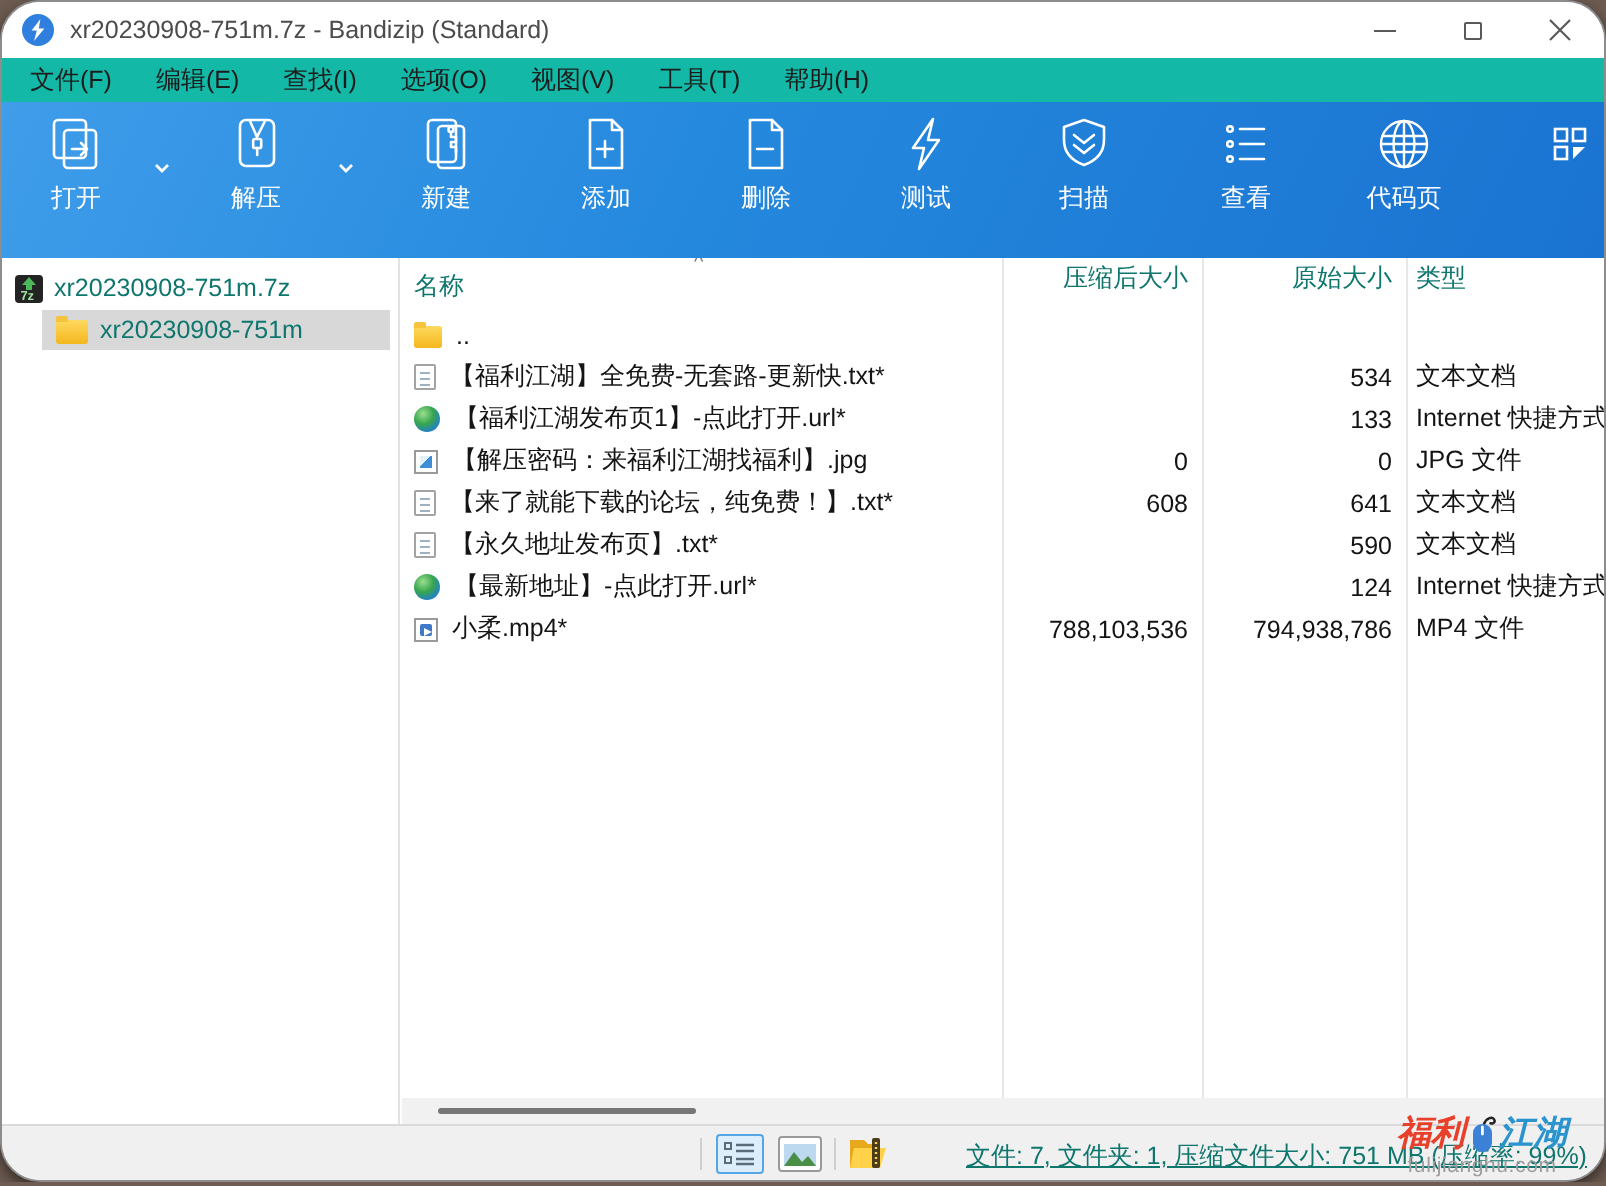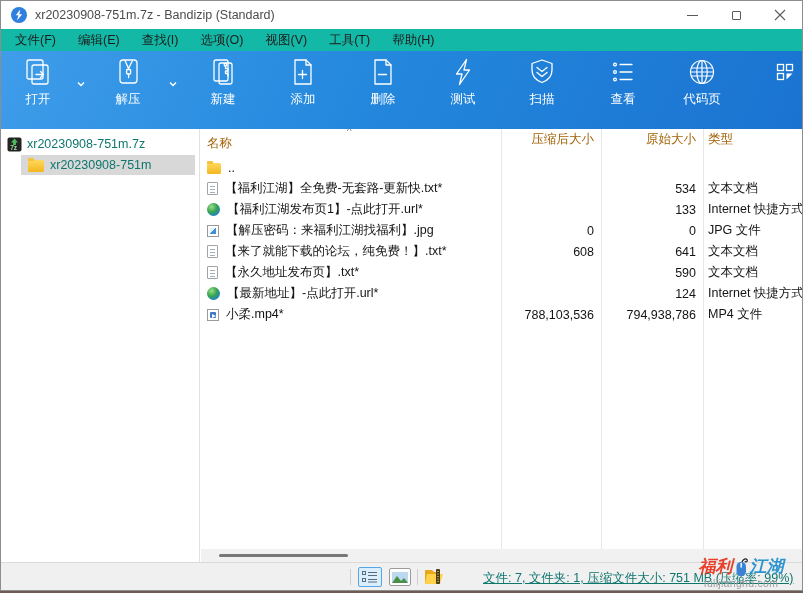--- a/index.html
+++ b/index.html
@@ -1,17 +1,17 @@
 <!DOCTYPE html>
 <html><head>
 <meta charset="utf-8">
 <style>
   html,body{margin:0;padding:0;background:#6e5c52;font-family:"Liberation Sans","DejaVu Sans",sans-serif;}
   *{box-sizing:border-box;}
-  #window{position:relative;width:803px;height:591px;background:#fff;border-radius:0;overflow:hidden;
+  #window{position:relative;width:803px;height:591px;background:#fff;border-radius:20px;overflow:hidden;
           box-shadow:0 3px 8px rgba(0,0,0,.55);border:1px solid #8d8d8d;}
   
   .titlebar{position:absolute;left:0;top:0;right:0;height:28px;background:#fff;}
   .app-logo{position:absolute;left:10px;top:6px;width:16px;height:16px;}
   .title-text{position:absolute;left:34px;top:7px;font-size:12.5px;color:#4c4c4c;white-space:nowrap;}
   .winbtn{position:absolute;top:0;width:44px;height:28px;display:flex;align-items:center;justify-content:center;}
   .btn-min{right:88px}.btn-max{right:44px}.btn-close{right:0}
   .min-glyph{width:11px;height:0;border-top:1px solid #5a5a5a;}
   .max-glyph{width:9px;height:9px;border:1px solid #5a5a5a;border-radius:1px;}
   
@@ -24,21 +24,21 @@
   .tbtn svg{display:block;margin:0 auto;}
   .tbtn .tlabel{display:block;margin-top:4px;font-size:12.5px;color:#fff;white-space:nowrap;}
   .chev{position:absolute;top:28px;width:12px;height:10px;}
   .grid-toggle{position:absolute;right:8px;top:12px;width:18px;height:18px;}
   
   .sidebar{position:absolute;left:0;top:128px;width:199px;bottom:28px;background:#fff;border-right:1px solid #e2e2e2;}
   .tree-row{position:absolute;left:0;right:0;height:20px;display:flex;align-items:center;font-size:12.5px;color:#0f766e;white-space:nowrap;}
   .tree-row.sel{background:#d8d8d8;left:20px;right:4px;}
   .filepanel{position:absolute;left:200px;top:128px;right:0;bottom:41px;background:#fff;overflow:hidden;}
   .gridline{position:absolute;top:0;bottom:0;width:1px;background:#e7e7e7;}
-  .lh{position:absolute;left:0;top:2px;right:0;height:24px;display:flex;font-size:12.5px;color:#a16207;}
+  .lh{position:absolute;left:0;top:2px;right:0;height:24px;display:flex;font-size:12.5px;color:#0f766e;}
   .sort-caret{position:absolute;left:146px;top:-3px;font-size:10px;color:#777;}
   .rows{position:absolute;left:0;top:28px;right:0;}
   .lrow{display:flex;height:21px;align-items:center;font-size:12.5px;color:#141414;white-space:nowrap;}
   .c-name{flex:0 0 300px;padding-left:6px;display:flex;align-items:center;gap:7px;overflow:hidden;}
   .c-comp{flex:0 0 100px;text-align:right;padding-right:7px;}
   .c-orig{flex:0 0 102px;text-align:right;padding-right:7px;}
   .c-type{flex:1 1 auto;padding-left:5px;overflow:hidden;}
   
   .fi{display:inline-block;position:relative;flex:0 0 auto;}
   .fi-folder{width:14px;height:11px;background:linear-gradient(#ffd95e,#f3b71e);border-radius:1.5px;margin-top:1px;}

